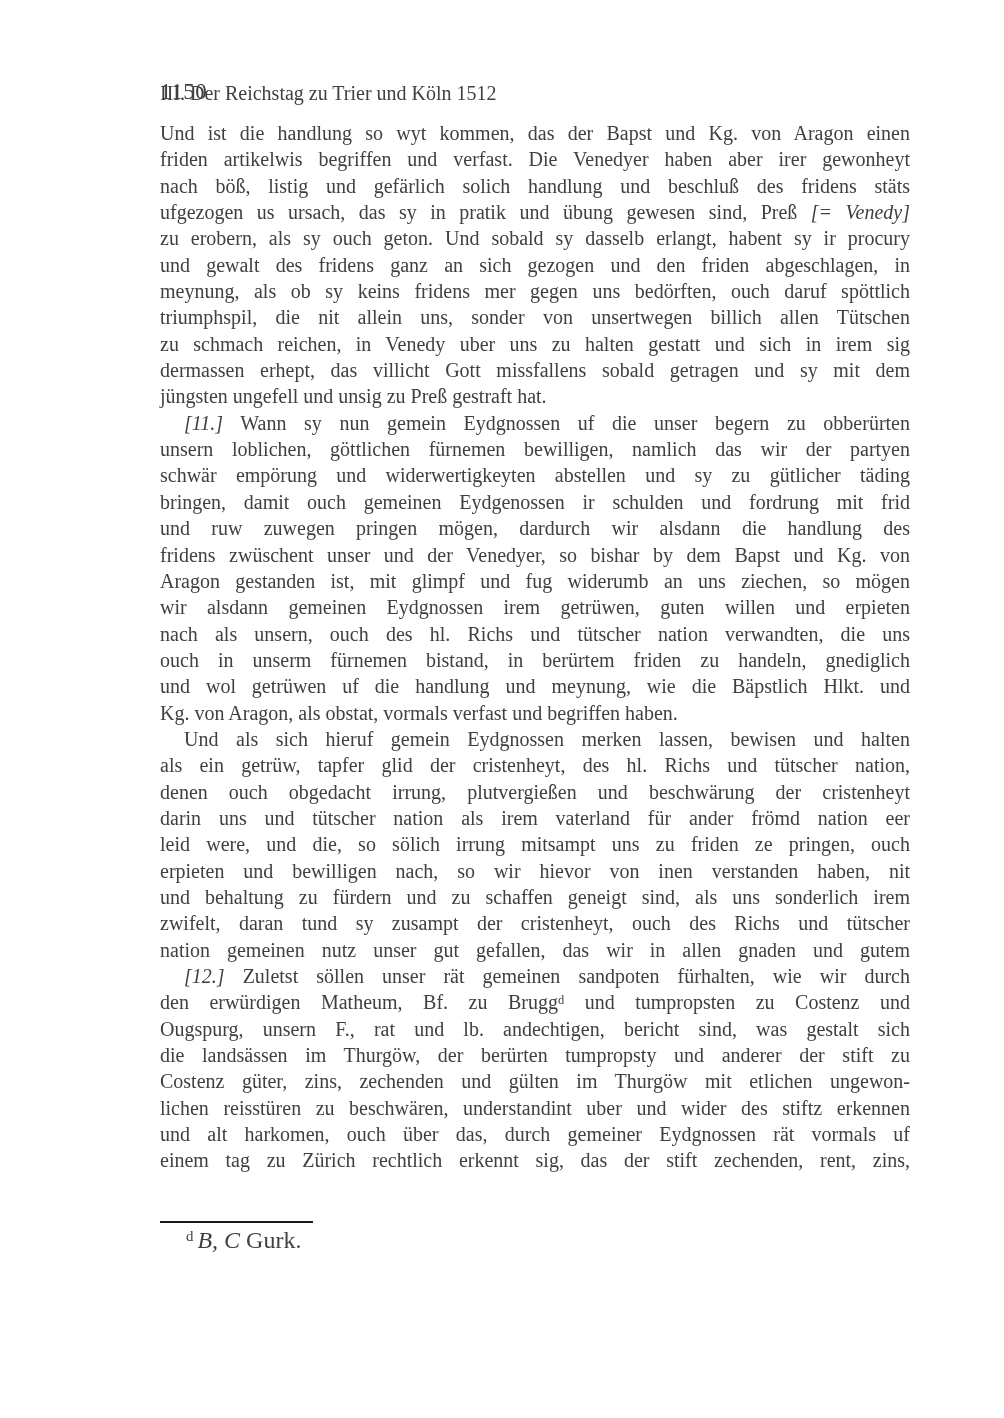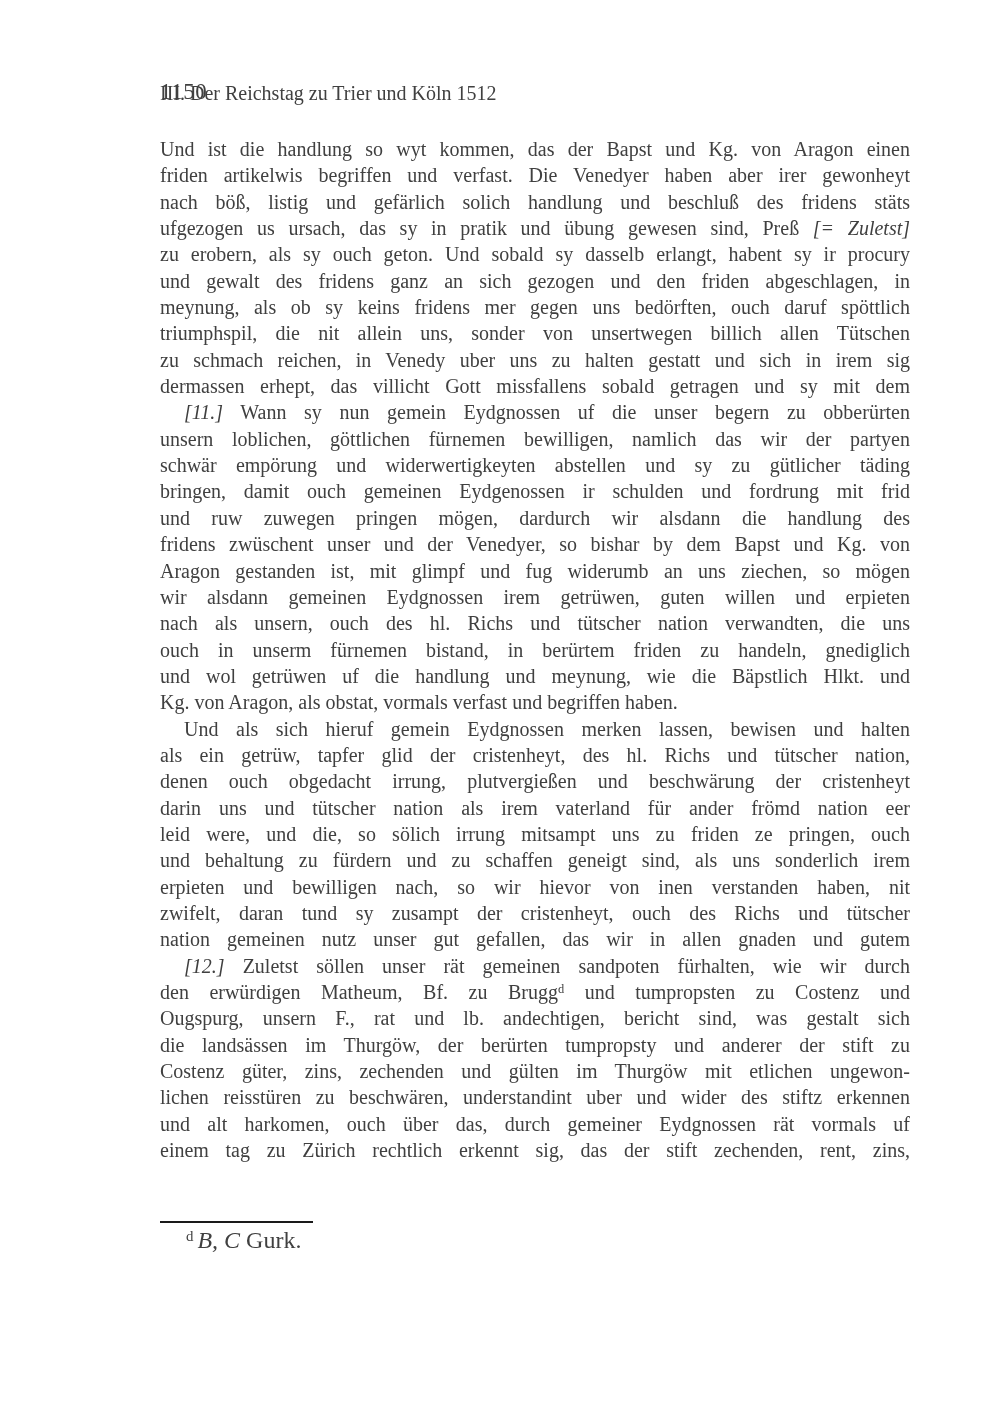--- a/index.html
+++ b/index.html
@@ -40,21 +40,20 @@
     text-align: left;
     font-size: 20px;
     line-height: 22px;
   }
   
   .body-text {
     position: absolute;
     left: 160px;
     top: 120px;
     width: 750px;
-    margin-top: 16px;
   }
   .para { margin: 0; padding: 0; }
   .line {
     font-size: 20px;
     height: 26.35px;
     line-height: 26.35px;
     text-align: justify;
     text-align-last: justify;
     overflow: visible;
     white-space: normal;
@@ -99,27 +98,28 @@
   <header class="running-head">
     <span class="pagenum">1150</span>
     <span class="head-title">III. Der Reichstag zu Trier und Köln 1512</span>
   </header>
 
   <main class="body-text" id="text-block">
       <div class="para">
         <div class="line">Und ist die handlung so wyt kommen, das der Bapst und Kg. von Aragon einen</div>
         <div class="line">friden artikelwis begriffen und verfast. Die Venedyer haben aber irer gewonheyt</div>
         <div class="line">nach böß, listig und gefärlich solich handlung und beschluß des fridens stäts</div>
-        <div class="line">ufgezogen us ursach, das sy in pratik und übung gewesen sind, Preß <i>[= Zuletst]</i></div>
+        <div class="line">ufgezogen us ursach, das sy in pratik und übung gewesen sind, Preß <i>[= Venedy]</i></div>
         <div class="line">zu erobern, als sy ouch geton. Und sobald sy dasselb erlangt, habent sy ir procury</div>
         <div class="line">und gewalt des fridens ganz an sich gezogen und den friden abgeschlagen, in</div>
         <div class="line">meynung, als ob sy keins fridens mer gegen uns bedörften, ouch daruf spöttlich</div>
         <div class="line">triumphspil, die nit allein uns, sonder von unsertwegen billich allen Tütschen</div>
         <div class="line">zu schmach reichen, in Venedy uber uns zu halten gestatt und sich in irem sig</div>
         <div class="line">dermassen erhept, das villicht Gott missfallens sobald getragen und sy mit dem</div>
+        <div class="line lastline">jüngsten ungefell und unsig zu Preß gestraft hat.</div>
       </div>
       <div class="para">
         <div class="line indent"><i>[11.]</i> Wann sy nun gemein Eydgnossen uf die unser begern zu obberürten</div>
         <div class="line">unsern loblichen, göttlichen fürnemen bewilligen, namlich das wir der partyen</div>
         <div class="line">schwär empörung und widerwertigkeyten abstellen und sy zu gütlicher täding</div>
         <div class="line">bringen, damit ouch gemeinen Eydgenossen ir schulden und fordrung mit frid</div>
         <div class="line">und ruw zuwegen pringen mögen, dardurch wir alsdann die handlung des</div>
         <div class="line">fridens zwüschent unser und der Venedyer, so bishar by dem Bapst und Kg. von</div>
         <div class="line">Aragon gestanden ist, mit glimpf und fug widerumb an uns ziechen, so mögen</div>
         <div class="line">wir alsdann gemeinen Eydgnossen irem getrüwen, guten willen und erpieten</div>
@@ -127,22 +127,22 @@
         <div class="line">ouch in unserm fürnemen bistand, in berürtem friden zu handeln, gnediglich</div>
         <div class="line">und wol getrüwen uf die handlung und meynung, wie die Bäpstlich Hlkt. und</div>
         <div class="line lastline">Kg. von Aragon, als obstat, vormals verfast und begriffen haben.</div>
       </div>
       <div class="para">
         <div class="line indent">Und als sich hieruf gemein Eydgnossen merken lassen, bewisen und halten</div>
         <div class="line">als ein getrüw, tapfer glid der cristenheyt, des hl. Richs und tütscher nation,</div>
         <div class="line">denen ouch obgedacht irrung, plutvergießen und beschwärung der cristenheyt</div>
         <div class="line">darin uns und tütscher nation als irem vaterland für ander frömd nation eer</div>
         <div class="line">leid were, und die, so sölich irrung mitsampt uns zu friden ze pringen, ouch</div>
+        <div class="line">erpieten und bewilligen nach, so wir hievor von inen verstanden haben, nit</div>
         <div class="line">und behaltung zu fürdern und zu schaffen geneigt sind, als uns sonderlich irem</div>
-        <div class="line">erpieten und bewilligen nach, so wir hievor von inen verstanden haben, nit</div>
         <div class="line">zwifelt, daran tund sy zusampt der cristenheyt, ouch des Richs und tütscher</div>
         <div class="line">nation gemeinen nutz unser gut gefallen, das wir in allen gnaden und gutem</div>
       </div>
       <div class="para">
         <div class="line indent"><i>[12.]</i> Zuletst söllen unser rät gemeinen sandpoten fürhalten, wie wir durch</div>
         <div class="line">den erwürdigen Matheum, Bf. zu Brugg<sup>d</sup> und tumpropsten zu Costenz und</div>
         <div class="line">Ougspurg, unsern F., rat und lb. andechtigen, bericht sind, was gestalt sich</div>
         <div class="line">die landsässen im Thurgöw, der berürten tumpropsty und anderer der stift zu</div>
         <div class="line">Costenz güter, zins, zechenden und gülten im Thurgöw mit etlichen ungewon-</div>
         <div class="line">lichen reisstüren zu beschwären, understandint uber und wider des stiftz erkennen</div>

